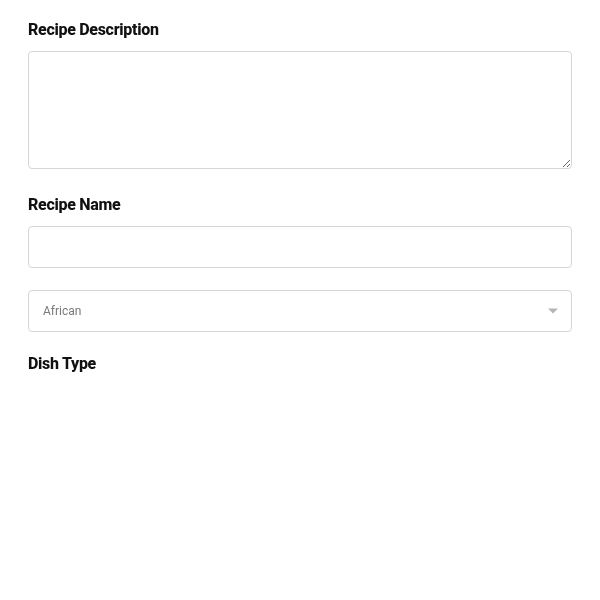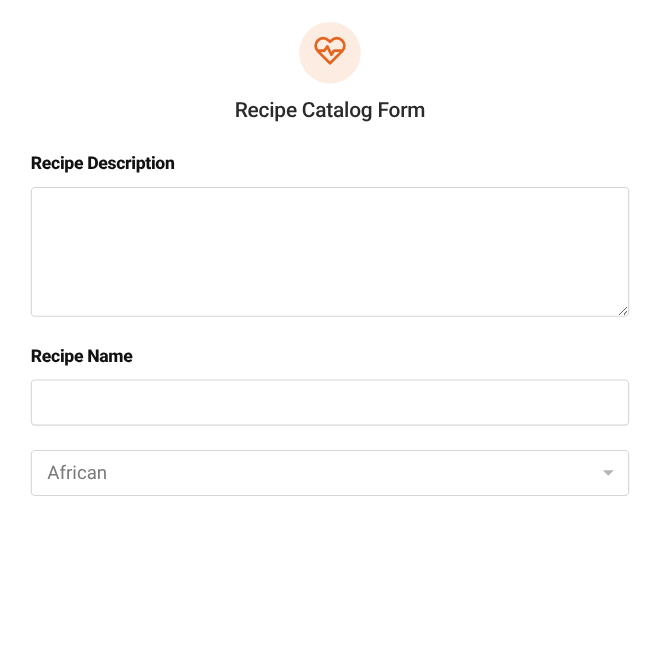--- a/index.html
+++ b/index.html
@@ -79,21 +79,21 @@
   .select-wrap {
     position: relative;
     width: 100%;
   }
   .select-input {
     width: 100%;
     height: 42px;
     border: 1px solid #d6d6d6;
     border-radius: 4px;
     padding: 0 36px 0 14px;
-    font-size: 17px;
+    font-size: 12px;
     font-family: inherit;
     background: #ffffff;
     color: #7a7a7a;
     display: flex;
     align-items: center;
     cursor: pointer;
   }
   .select-caret {
     position: absolute;
     right: 14px;
@@ -105,31 +105,20 @@
     width: 10px;
     height: 10px;
     fill: #b5b5b5;
   }
 </style>
 </head>
 <body>
 
 <div class="form-container">
 
-  <div class="header">
-    <div class="icon-circle">
-      <span>
-        <svg viewBox="0 0 24 24">
-          <path d="M20.84 4.61a5.5 5.5 0 0 0-7.78 0L12 5.67l-1.06-1.06a5.5 5.5 0 0 0-7.78 7.78L12 21.23l8.84-8.84a5.5 5.5 0 0 0 0-7.78z"></path>
-          <polyline points="4 12 8 12 10 9 13 15 15 12 20 12"></polyline>
-        </svg>
-      </span>
-    </div>
-    <div class="form-title">Recipe Catalog Form</div>
-  </div>
 
   <div class="field">
     <label class="field-label">Recipe Description</label>
     <textarea class="textarea-input" style=""></textarea>
   </div>
 
   <div class="field">
     <label class="field-label">Recipe Name</label>
     <input type="text" class="text-input" value="" style="">
   </div>
@@ -141,15 +130,16 @@
       </div>
       <span class="select-caret">
         <svg viewBox="0 0 10 10">
             <path d="M0 2 L5 7 L10 2 Z"></path>
           </svg>
       </span>
     </div>
   </div>
 
   <div class="field">
+    <label class="field-label">Dish Type</label>
   </div>
 
 </div>
 
 </body></html>

